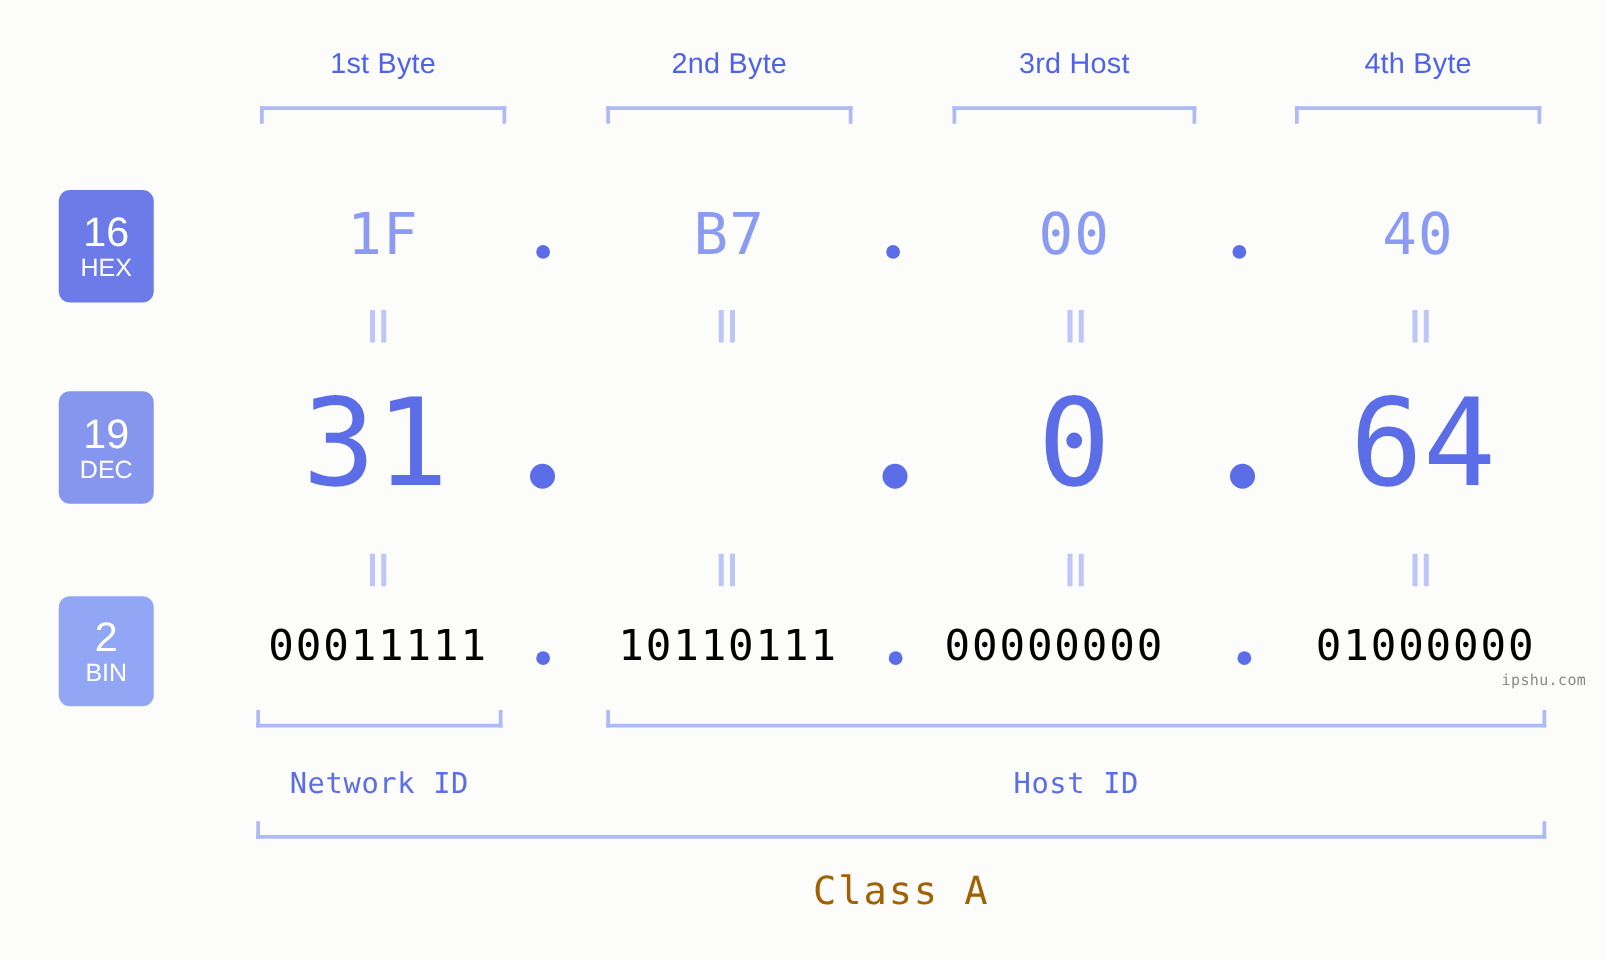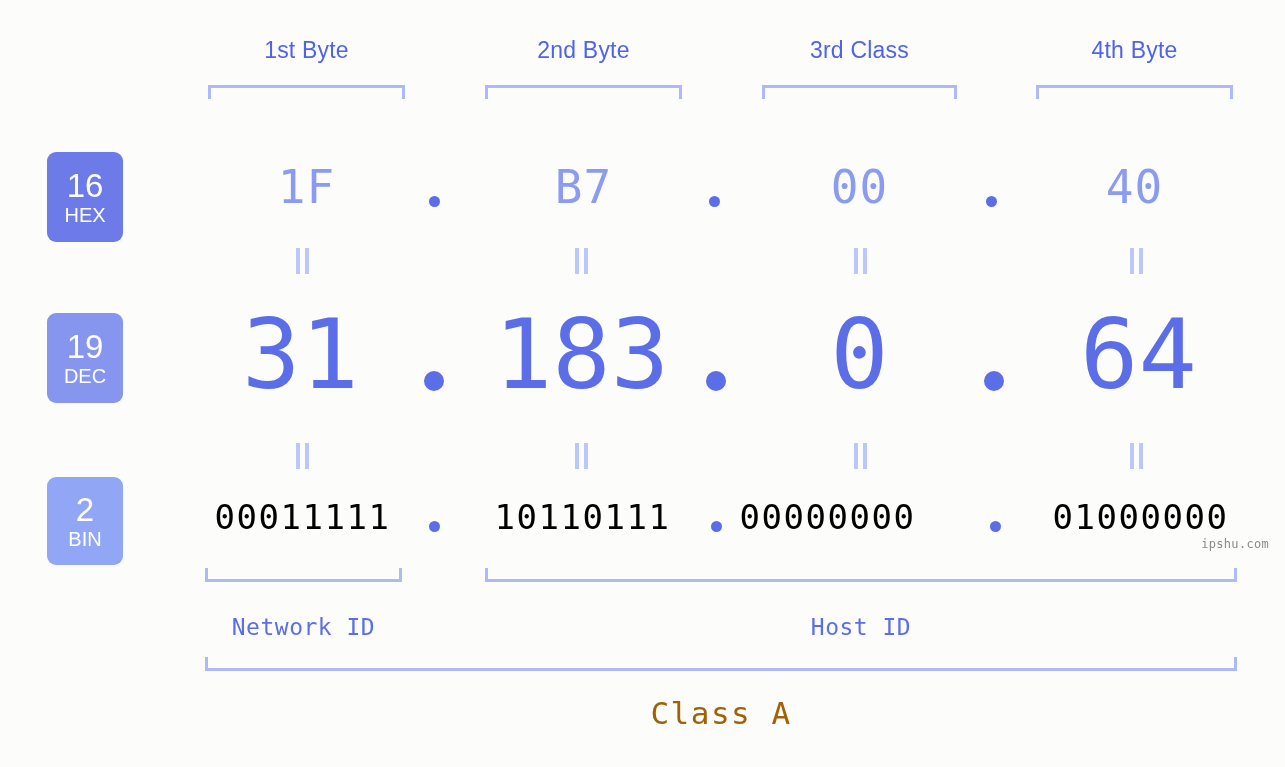--- a/index.html
+++ b/index.html
@@ -197,21 +197,21 @@
     letter-spacing: 0.3px;
   }
 </style>
 </head>
 <body>
 
 <div id="stage">
 
   <div class="byte-label" style="left:208px; width:197px;">1st Byte</div>
   <div class="byte-label" style="left:485px; width:197px;">2nd Byte</div>
-  <div class="byte-label" style="left:762px; width:195px;">3rd Class</div>
+  <div class="byte-label" style="left:762px; width:195px;">3rd Host</div>
   <div class="byte-label" style="left:1036px; width:197px;">4th Byte</div>
 
   <div class="bracket-top" style="left:208px; top:85px; width:197px;"></div>
   <div class="bracket-top" style="left:485px; top:85px; width:197px;"></div>
   <div class="bracket-top" style="left:762px; top:85px; width:195px;"></div>
   <div class="bracket-top" style="left:1036px; top:85px; width:197px;"></div>
 
   <div class="badge" id="badge-hex">
     <span class="badge-num">16</span>
     <span class="badge-name">HEX</span>
@@ -245,21 +245,20 @@
       <i></i>
       <i></i>
     </div>
   <div class="eqmark" style="left:1126px; top:248px;">
       <i></i>
       <i></i>
     </div>
 
   <div class="cell dec-cell" style="left:202px; width:197px;">31</div>
   <div class="dot dec-dot" style="left:424px;"></div>
-  <div class="cell dec-cell" style="left:483px; width:197px;">183</div>
   <div class="dot dec-dot" style="left:706px;"></div>
   <div class="cell dec-cell" style="left:762px; width:195px;">0</div>
   <div class="dot dec-dot" style="left:984px;"></div>
   <div class="cell dec-cell" style="left:1040px; width:197px;">64</div>
 
   <div class="eqmark" style="left:292px; top:443px;">
       <i></i>
       <i></i>
     </div>
   <div class="eqmark" style="left:571px; top:443px;">
@@ -272,21 +271,21 @@
     </div>
   <div class="eqmark" style="left:1126px; top:443px;">
       <i></i>
       <i></i>
     </div>
 
   <div class="cell bin-cell" style="left:204px; width:197px;">00011111</div>
   <div class="dot bin-dot" style="left:429px;"></div>
   <div class="cell bin-cell" style="left:484px; width:197px;">10110111</div>
   <div class="dot bin-dot" style="left:711px;"></div>
-  <div class="cell bin-cell" style="left:730px; width:195px;">00000000</div>
+  <div class="cell bin-cell" style="left:746px; width:195px;">00000000</div>
   <div class="dot bin-dot" style="left:990px;"></div>
   <div class="cell bin-cell" style="left:1042px; width:197px;">01000000</div>
 
   <div class="bracket-bottom" style="left:205px; top:568px; width:197px;"></div>
   <div class="bracket-bottom" style="left:485px; top:568px; width:752px;"></div>
 
   <div class="id-label" style="left:205px; width:197px;">Network ID</div>
   <div class="id-label" style="left:485px; width:752px;">Host ID</div>
 
   <div class="bracket-bottom" style="left:205px; top:657px; width:1032px;"></div>

